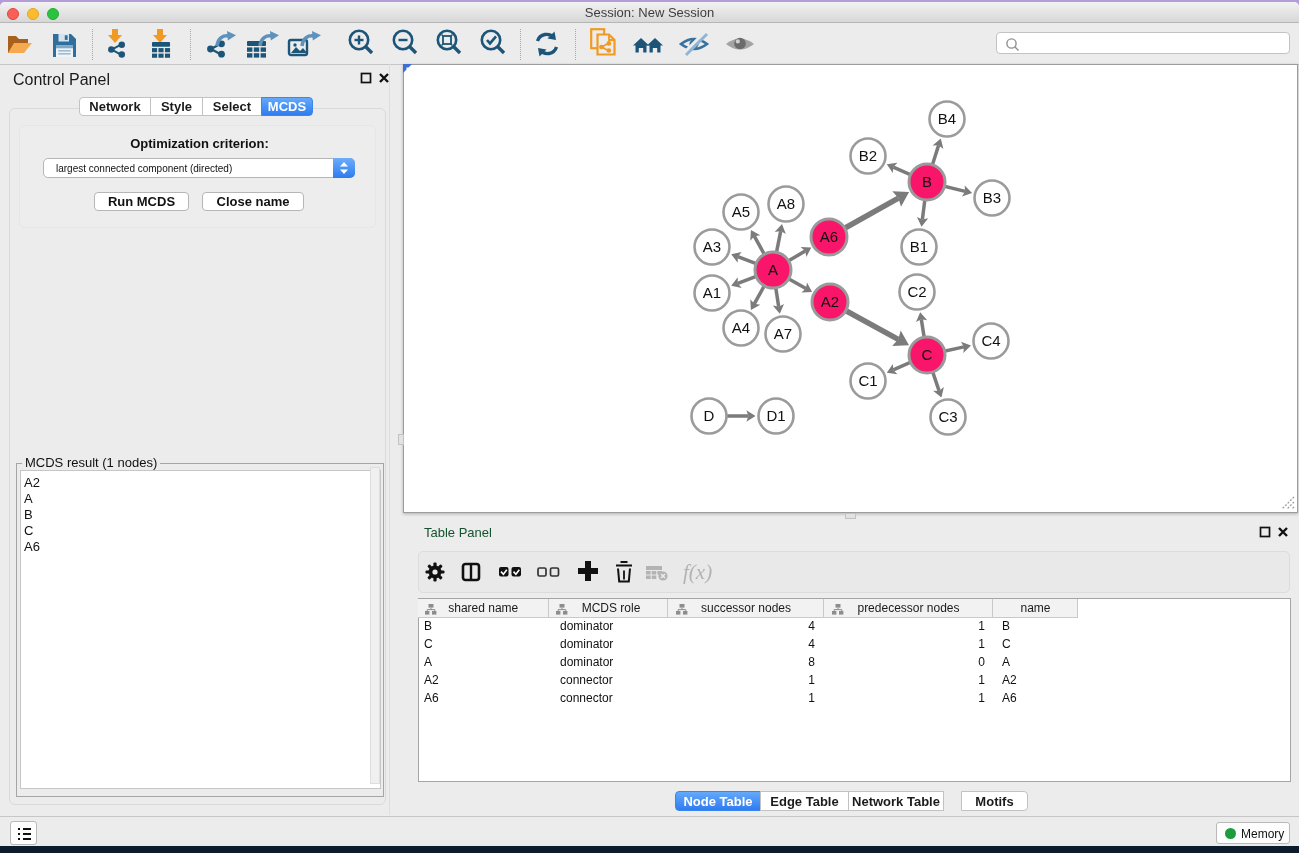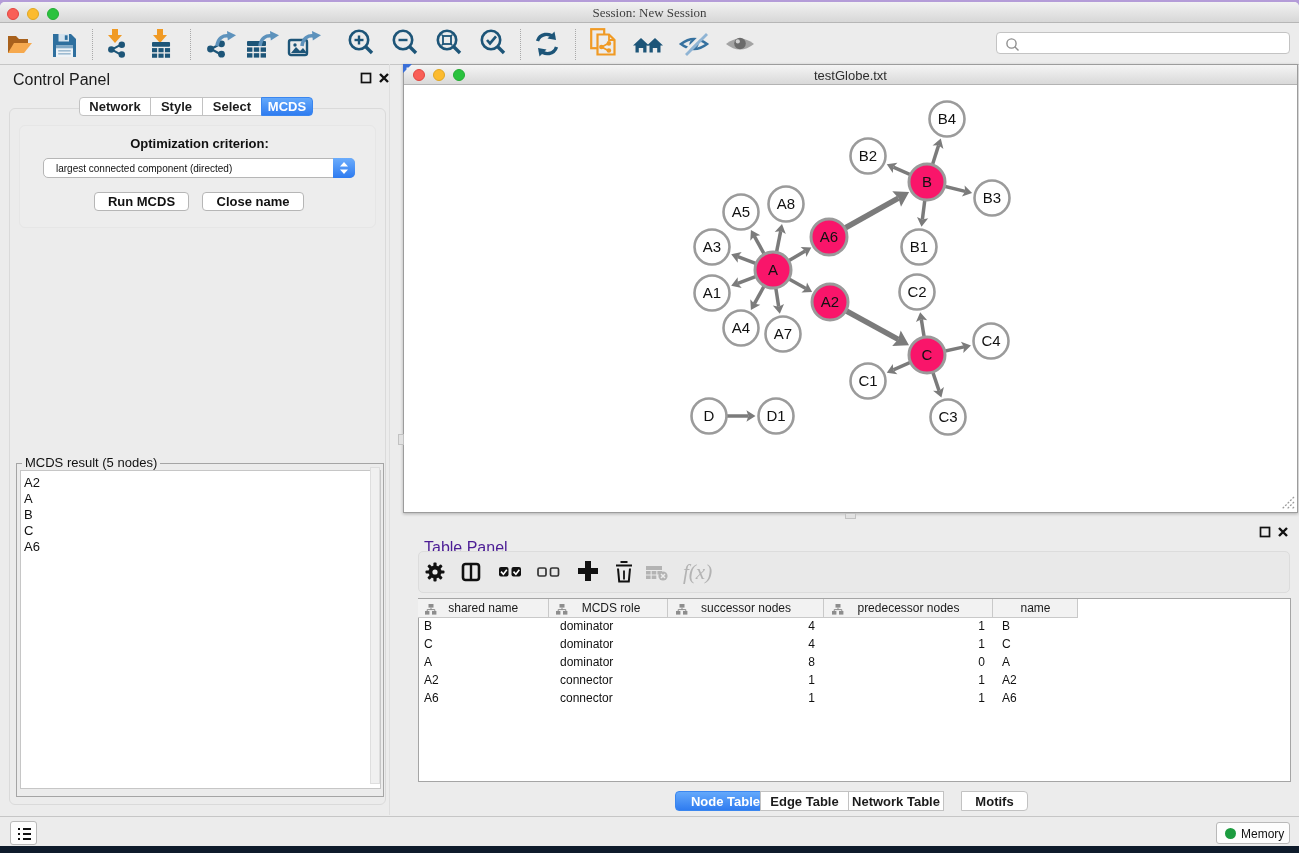--- a/index.html
+++ b/index.html
@@ -1,18 +1,18 @@
 <!DOCTYPE html>
 <html><head><meta charset="utf-8"><style>
 * { margin:0; padding:0; box-sizing:border-box; }
 html,body { width:1299px; height:853px; overflow:hidden; font-family:"Liberation Sans",sans-serif; }
 body { background:#b49cd8; position:relative; }
 .abs { position:absolute; }
 #win { position:absolute; left:0; top:2px; width:1299px; height:844px; background:#ececec; border-radius:5px 5px 0 0; }
-#titlebar { position:absolute; left:0; top:0; width:1299px; height:21px; background:linear-gradient(#f2f2f2,#d7d7d7); border-radius:5px 5px 0 0; border-bottom:1px solid #b6b6b6;font-family:Liberation Serif, serif; }
+#titlebar { position:absolute; left:0; top:0; width:1299px; height:21px; background:linear-gradient(#f2f2f2,#d7d7d7); border-radius:5px 5px 0 0; border-bottom:1px solid #b6b6b6; }
 .tl { position:absolute; top:6px; width:12px; height:12px; border-radius:50%; }
 #title { position:absolute; top:3px; width:100%; text-align:center; font-size:13px; color:#3e3e3e; }
 #toolbar { position:absolute; left:0; top:22px; width:1299px; height:41px; background:#ececec; border-bottom:1px solid #c6c6c6; }
 #search { position:absolute; left:996px; top:8px; width:294px; height:22px; background:#fff; border:1px solid #c3c3c3; border-radius:4px; }
 
 #cp-title { position:absolute; left:13px; top:71px; font-size:16px; color:#1b1b1b; }
 .tabs { position:absolute; top:97px; height:19px; font-size:13px; z-index:5; font-weight:bold; }
 .tab { position:absolute; top:0; height:19px; background:#fff; border:1px solid #c2c2c2; color:#1b1b1b; text-align:center; line-height:18px; }
 .tab.sel { background:linear-gradient(#64a9fb,#2f7cf0); color:#fff; border-color:#3a86ef; }
 #cp-sub { position:absolute; left:9px; top:108px; width:377px; height:697px; background:#ececec; border:1px solid #dadada; border-radius:6px; }
@@ -24,29 +24,29 @@
 #fieldset { position:absolute; left:16px; top:463px; width:368px; height:334px; border:1px solid #a5a5a5; }
 #legend { position:absolute; left:22px; top:455px; background:#ececec; font-size:13px; color:#111; padding:0 3px; }
 #mcdslist { position:absolute; left:20px; top:470px; width:361px; height:319px; background:#fff; border:1px solid #c6c6c6; font-size:13px; color:#111; padding-top:4px; }
 #mcdslist .it { padding-left:3px; height:16px; line-height:16px; }
 #listscroll { position:absolute; right:0px; top:-4px; width:10px; height:317px; background:#f0f0f0; border:1px solid #dedede; }
 
 #net { position:absolute; left:403px; top:64px; width:895px; height:449px; background:#fff; border:1px solid #9c9c9c; box-shadow:0 1px 3px rgba(0,0,0,.25); }
 #net-tb { position:absolute; left:0; top:0; width:100%; height:20px; background:linear-gradient(#f5f5f5,#d9d9d9); border-bottom:1px solid #b3b3b3; }
 #net-title { position:absolute; top:3px; width:100%; text-align:center; font-size:13px; color:#2e2e2e; }
 
-#tp-title { position:absolute; left:424px; top:539px; font-size:16px; color:#4c1d95; }
+#tp-title { position:absolute; left:424px; top:525px; font-size:13px; color:#14532d; }
 #tp-tools { position:absolute; left:418px; top:551px; width:872px; height:42px; background:#e9e9e9; border:1px solid #dcdcdc; border-radius:5px; }
 #ttable { position:absolute; left:418px; top:598px; width:873px; height:184px; background:#fff; border:1px solid #a5a5a5; }
 .hcell { position:absolute; top:599px; height:19px; background:#f2f2f2; border-right:1px solid #c9c9c9; border-bottom:1px solid #c9c9c9; }
 .hlab { position:absolute; top:601px; font-size:12px; color:#1b1b1b; text-align:center; }
 .trow { position:absolute; left:0; width:1299px; height:18px; font-size:12px; color:#111; }
 .trow span { position:absolute; top:2px; }
 .btab { font-weight:bold; position:absolute; top:791px; height:20px; background:#fff; border:1px solid #c2c2c2; font-size:13px; color:#1b1b1b; text-align:center; line-height:19px; }
-.btab.sel { background:linear-gradient(#64a9fb,#2f7cf0); color:#fff; border-color:#3a86ef;text-align:right; }
+.btab.sel { background:linear-gradient(#64a9fb,#2f7cf0); color:#fff; border-color:#3a86ef; }
 #bottombar { position:absolute; left:0; top:816px; width:1299px; height:28px; background:#ececec; border-top:1px solid #c6c6c6; }
 #memory { position:absolute; left:1216px; top:822px; width:74px; height:22px; background:#fdfdfd; border:1px solid #b9b9b9; border-radius:3px; font-size:12px; color:#111; }
 #listbtn { position:absolute; left:10px; top:821px; width:27px; height:24px; background:#fdfdfd; border:1px solid #b9b9b9; border-radius:3px; }
 #desk-bottom { position:absolute; left:0; top:846px; width:1299px; height:7px; background:#0e1b2b; }
 </style></head><body>
 <div id="win">
  <div id="titlebar">
   <div class="tl" style="left:7px;background:#f95f57;border:1px solid #e24640"></div>
   <div class="tl" style="left:27px;background:#fcbb2f;border:1px solid #e0a723"></div>
   <div class="tl" style="left:47px;background:#2ac23e;border:1px solid #24ad35"></div>
@@ -213,40 +213,34 @@
 <div id="optlabel">Optimization criterion:</div>
 <div id="dropdown">largest connected component (directed)
  <div id="stepper"><svg width="22" height="20">
         <path d="M11 4 l4 4.5 h-8 z" fill="#fff"></path>
         <path d="M11 16 l4 -4.5 h-8 z" fill="#fff"></path>
       </svg></div>
 </div>
 <div class="btn" style="left:94px;width:95px">Run MCDS</div>
 <div class="btn" style="left:202px;width:102px">Close name</div>
 <div id="fieldset"></div>
-<div id="legend">MCDS result (5 nodes)</div>
+<div id="legend">MCDS result (1 nodes)</div>
 <div id="mcdslist">
     <div class="it">A2</div>
     <div class="it">A</div>
     <div class="it">B</div>
     <div class="it">C</div>
     <div class="it">A6</div>
     <div id="listscroll"></div>
   </div>
 
 <div id="net">
  <svg width="10" height="10" style="position:absolute;left:-1px;top:-1px;z-index:3">
       <path d="M0 0 h9 l-3.5 3.5 h-2 v2 L0 9 z" fill="#3a6fd8"></path>
     </svg>
- <div id="net-tb">
-  <div class="tl" style="left:9px;top:4px;background:#f95f57;border:1px solid #e24640"></div>
-  <div class="tl" style="left:29px;top:4px;background:#fcbb2f;border:1px solid #e0a723"></div>
-  <div class="tl" style="left:49px;top:4px;background:#2ac23e;border:1px solid #24ad35"></div>
-  <div id="net-title">testGlobe.txt</div>
- </div>
  <svg style="position:absolute;right:2px;bottom:2px" width="16" height="16">
   <path d="M15 3 L3 15 M15 8 L8 15 M15 13 L13 15" stroke="#9a9a9a" stroke-width="1.3" stroke-dasharray="2,1.5" fill="none"></path>
  </svg>
 </div>
 <svg width="893" height="426" style="position:absolute;left:404px;top:85px" font-family="Liberation Sans, sans-serif">
 <line x1="369.0" y1="185.0" x2="333.8" y2="198.3" stroke="#7b7b7b" stroke-width="3.5"></line>
 <polygon points="327.2,200.8 333.7,192.3 333.8,198.3 337.7,202.9" fill="#7b7b7b"></polygon>
 <line x1="369.0" y1="185.0" x2="333.8" y2="171.7" stroke="#7b7b7b" stroke-width="3.5"></line>
 <polygon points="327.2,169.2 337.7,167.1 333.8,171.7 333.7,177.7" fill="#7b7b7b"></polygon>
 <line x1="369.0" y1="185.0" x2="350.3" y2="151.2" stroke="#7b7b7b" stroke-width="3.5"></line>

